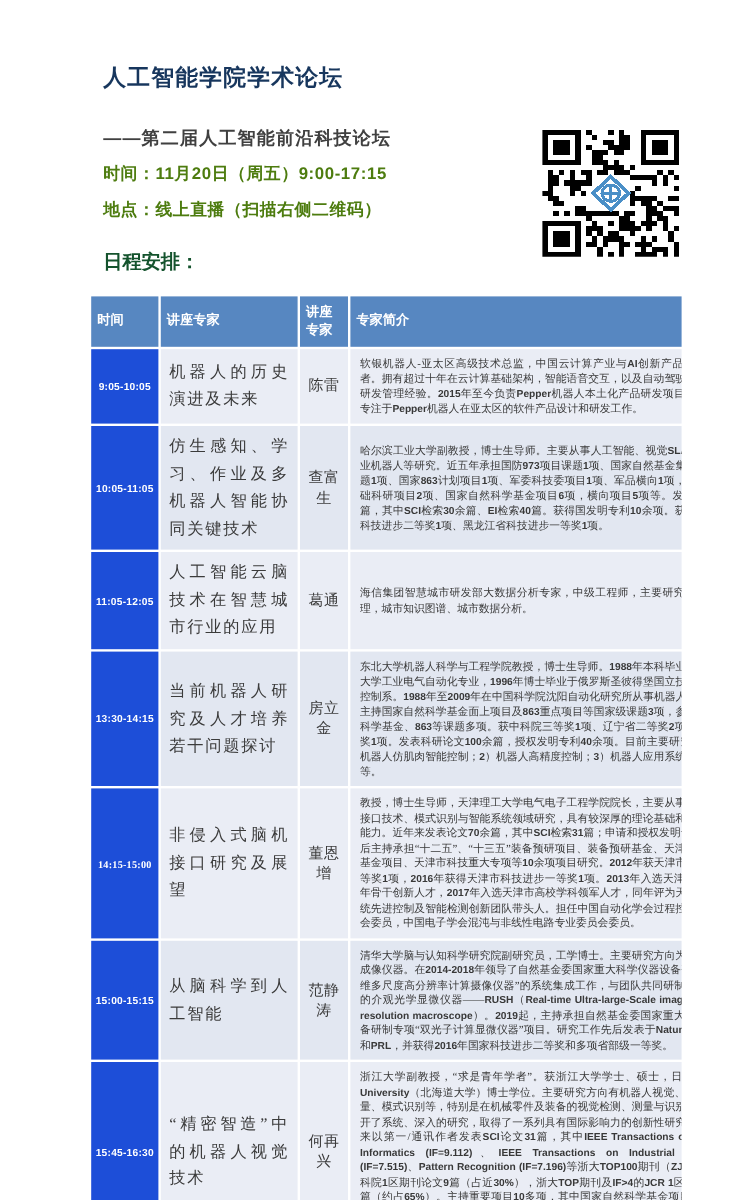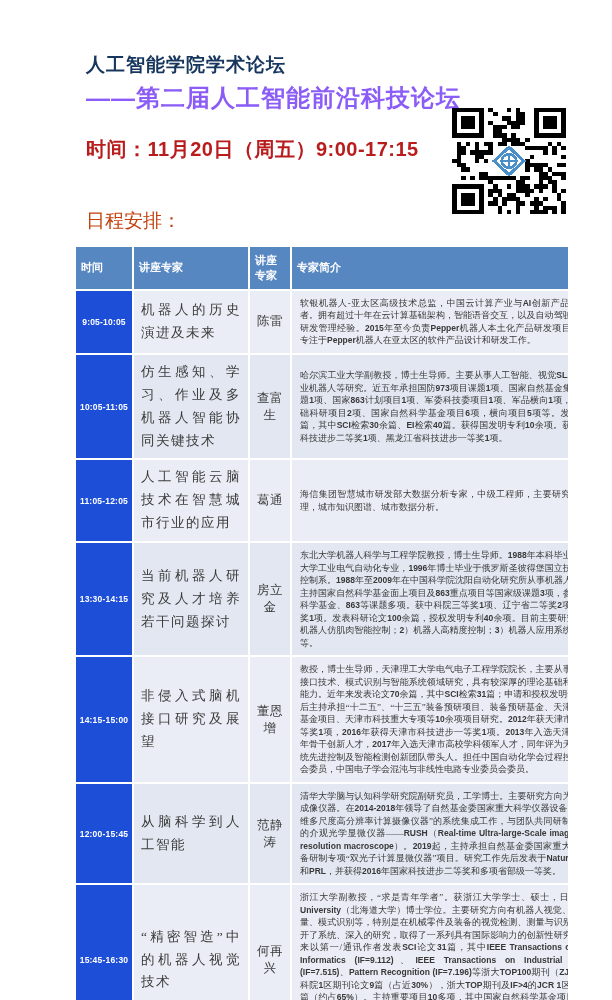--- a/index.html
+++ b/index.html
@@ -12,28 +12,28 @@
     background: #ffffff;
     overflow: hidden;
     font-family: "Liberation Sans", sans-serif;
   }
   .page-title {
     position: absolute; left: 42px; top: 52px;
     font-size: 19px; font-weight: bold; color: #17365d;
     letter-spacing: 1px;
   }
   .page-subtitle {
-    position: absolute; left: 42px; top: 82px;
-    font-size: 24px; font-weight: bold; color: #8b5cf6;
+    position: absolute; left: 42px; top: 106px;
+    font-size: 15px; font-weight: bold; color: #404040;
     letter-spacing: 1px;
   }
-  .info-line { position: absolute; left: 42px; font-size: 20px; font-weight: bold; color: #b91c1c; letter-spacing: .5px; }
+  .info-line { position: absolute; left: 42px; font-size: 14px; font-weight: bold; color: #4d7c0f; letter-spacing: .5px; }
   .info-time { top: 136px; }
   .info-loc  { top: 166px; }
-  .schedule-heading { position: absolute; left: 42px; top: 208px; font-size: 19px; font-weight: normal; color: #c2410c; }
+  .schedule-heading { position: absolute; left: 42px; top: 208px; font-size: 16px; font-weight: bold; color: #14532d; }
 
   .qr-wrap {
     position: absolute; left: 408px; top: 108px;
     width: 114px; height: 106px; background: #fff;
   }
   .qr-wrap svg { width: 100%; height: 100%; display: block; }
 
   table.schedule {
     position: absolute; left: 30px; top: 245px;
     width: 553px;
@@ -274,20 +274,21 @@
         <g transform="rotate(45 12.5 12.5)">
           <rect x="10.2" y="10.2" width="4.6" height="4.6" fill="none" stroke="#4a8fc7" stroke-width="0.7"></rect>
         </g>
         <circle cx="12.5" cy="12.5" r="1.6" fill="none" stroke="#4a8fc7" stroke-width="0.6"></circle>
         <rect x="12.2" y="11" width="0.6" height="3" fill="#4a8fc7"></rect>
         <rect x="11" y="12.2" width="3" height="0.6" fill="#4a8fc7"></rect>
       </svg>
   </div>
 
   <div class="info-line info-time">时间：11月20日（周五）9:00-17:15</div>
+  <div class="info-line info-loc">地点：线上直播（扫描右侧二维码）</div>
   <div class="schedule-heading">日程安排：</div>
 
   <table class="schedule">
     <colgroup>
       <col style="width:56px">
         <col style="width:114px">
         <col style="width:40px">
         <col>
     </colgroup>
     <thead>
@@ -317,27 +318,27 @@
           <td class="speaker-cell">葛通</td>
           <td class="bio-cell">海信集团智慧城市研发部大数据分析专家，中级工程师，主要研究城市智能治理，城市知识图谱、城市数据分析。</td>
         </tr>
         <tr class="row-even">
           <td class="time-cell" style="height: 79px;">13:30-14:15</td>
           <td class="title-cell">当前机器人研究及人才培养若干问题探讨</td>
           <td class="speaker-cell">房立金</td>
           <td class="bio-cell">东北大学机器人科学与工程学院教授，博士生导师。<b class="lat">1988</b>年本科毕业于西安交通大学工业电气自动化专业，<b class="lat">1996</b>年博士毕业于俄罗斯圣彼得堡国立技术大学自动控制系。<b class="lat">1988</b>年至<b class="lat">2009</b>年在中国科学院沈阳自动化研究所从事机器人领域研究。主持国家自然科学基金面上项目及<b class="lat">863</b>重点项目等国家级课题<b class="lat">3</b>项，参与国家自然科学基金、<b class="lat">863</b>等课题多项。获中科院三等奖<b class="lat">1</b>项、辽宁省二等奖<b class="lat">2</b>项、国防三等奖<b class="lat">1</b>项。发表科研论文<b class="lat">100</b>余篇，授权发明专利<b class="lat">40</b>余项。目前主要研究方向：<b class="lat">1</b>）机器人仿肌肉智能控制；<b class="lat">2</b>）机器人高精度控制；<b class="lat">3</b>）机器人应用系统设计与开发等。</td>
         </tr>
         <tr class="row-odd">
-          <td class="time-cell" style="height: 100px;">14:15-15:00</td>
+          <td class="time-cell" style="height: 100px; font-family: Liberation Serif, serif;">14:15-15:00</td>
           <td class="title-cell">非侵入式脑机接口研究及展望</td>
           <td class="speaker-cell">董恩增</td>
           <td class="bio-cell">教授，博士生导师，天津理工大学电气电子工程学院院长，主要从事多模态脑机接口技术、模式识别与智能系统领域研究，具有较深厚的理论基础和较高的创新能力。近年来发表论文<b class="lat">70</b>余篇，其中<b class="lat">SCI</b>检索<b class="lat">31</b>篇；申请和授权发明专利<b class="lat">9</b>项；先后主持承担“十二五”、“十三五”装备预研项目、装备预研基金、天津市自然科学基金项目、天津市科技重大专项等<b class="lat">10</b>余项项目研究。<b class="lat">2012</b>年获天津市科技进步三等奖<b class="lat">1</b>项，<b class="lat">2016</b>年获得天津市科技进步一等奖<b class="lat">1</b>项。<b class="lat">2013</b>年入选天津市高校中青年骨干创新人才，<b class="lat">2017</b>年入选天津市高校学科领军人才，同年评为天津市复杂系统先进控制及智能检测创新团队带头人。担任中国自动化学会过程控制专业委员会委员，中国电子学会混沌与非线性电路专业委员会委员。</td>
         </tr>
         <tr class="row-even">
-          <td class="time-cell" style="height: 86px;">12:00-15:45</td>
+          <td class="time-cell" style="height: 86px;">15:00-15:15</td>
           <td class="title-cell">从脑科学到人工智能</td>
           <td class="speaker-cell">范静涛</td>
           <td class="bio-cell">清华大学脑与认知科学研究院副研究员，工学博士。主要研究方向为计算成像和成像仪器。在<b class="lat">2014-2018</b>年领导了自然基金委国家重大科学仪器设备研制专项“多维多尺度高分辨率计算摄像仪器”的系统集成工作，与团队共同研制了国际领先的介观光学显微仪器——<b class="lat">RUSH</b>（<b class="lat">Real-time Ultra-large-Scale imaging at High-resolution macroscope</b>）。<b class="lat">2019</b>起，主持承担自然基金委国家重大科学仪器设备研制专项“双光子计算显微仪器”项目。研究工作先后发表于<b class="lat">Nature Photonics</b>和<b class="lat">PRL</b>，并获得<b class="lat">2016</b>年国家科技进步二等奖和多项省部级一等奖。</td>
         </tr>
         <tr class="row-odd">
           <td class="time-cell" style="height: 106px;">15:45-16:30</td>
           <td class="title-cell">“精密智造”中的机器人视觉技术</td>
           <td class="speaker-cell">何再兴</td>
           <td class="bio-cell">浙江大学副教授，“求是青年学者”。获浙江大学学士、硕士，日本<b class="lat">Hokkaido University</b>（北海道大学）博士学位。主要研究方向有机器人视觉、光学三维测量、模式识别等，特别是在机械零件及装备的视觉检测、测量与识别技术方面展开了系统、深入的研究，取得了一系列具有国际影响力的创新性研究成果。近年来以第一/通讯作者发表<b class="lat">SCI</b>论文<b class="lat">31</b>篇，其中<b class="lat">IEEE Transactions on Industrial Informatics (IF=9.112)</b>、<b class="lat">IEEE Transactions on Industrial Electronics (IF=7.515)</b>、<b class="lat">Pattern Recognition (IF=7.196)</b>等浙大<b class="lat">TOP100</b>期刊（<b class="lat">ZJU100</b>）及中科院<b class="lat">1</b>区期刊论文<b class="lat">9</b>篇（占近<b class="lat">30%</b>），浙大<b class="lat">TOP</b>期刊及<b class="lat">IF&gt;4</b>的<b class="lat">JCR 1</b>区期刊论文<b class="lat">20</b>篇（约占<b class="lat">65%</b>）。主持重要项目<b class="lat">10</b>多项，其中国家自然科学基金项目<b class="lat">2</b>项、浙江省自然科学基金项目项、国家科技重大专项子课题项、国家重点研发计划子课题（任务）项。</td>
         </tr>

